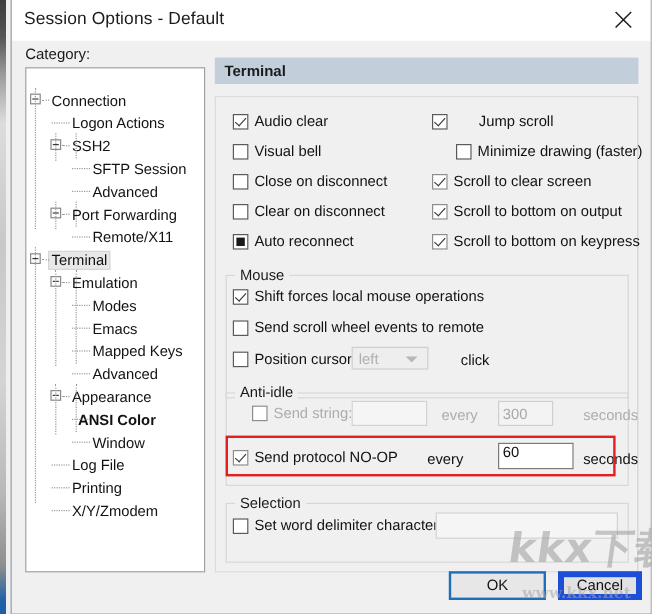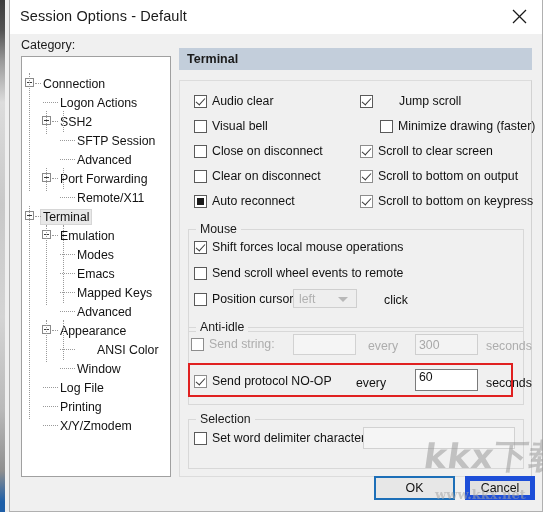--- a/index.html
+++ b/index.html
@@ -375,21 +375,21 @@
               <span class="dots-h" style="left: 38px; top: 9px; width: 15px;"></span>
               <span class="label" style="margin-left: 52px;">Advanced</span>
             </div>
             <div class="tree-row">
               <span class="expander" style="left: 20px; top: 4px;"></span>
               <span class="dots-h" style="left: 30px; top: 9px; width: 6px;"></span>
               <span class="label" style="margin-left: 35px;">Appearance</span>
             </div>
             <div class="tree-row">
               <span class="dots-h" style="left: 38px; top: 9px; width: 15px;"></span>
-              <span class="label" style="margin-left: 72px;">ANSI Color</span>
+              <span class="label" style="margin-left: 40px; font-weight: bold;">ANSI Color</span>
             </div>
             <div class="tree-row">
               <span class="dots-h" style="left: 38px; top: 9px; width: 15px;"></span>
               <span class="label" style="margin-left: 52px;">Window</span>
             </div>
             <div class="tree-row">
               <span class="dots-h" style="left: 21px; top: 9px; width: 15px;"></span>
               <span class="label" style="margin-left: 35px;">Log File</span>
             </div>
             <div class="tree-row">
@@ -480,29 +480,29 @@
           </div>
           <div class="combo" style="left:113px; top:208px; width:64px; height:19px;">
             <span>left</span>
             <span class="arrow"></span>
           </div>
           <div class="lbl" style="position:absolute; left:204px; top:212px;">click</div>
 
           <div class="group" style="left:8px; top:246px; width:336px; height:78px;padding-left:19px;">
             <span class="group-title">Anti-idle</span>
           </div>
-          <div class="chk-row" style="left:11px; top:256px;">
+          <div class="chk-row" style="left:30px; top:256px;">
             <span class="cb dim"></span>
             <span class="lbl dim">Send string:</span>
           </div>
           <div class="txtbox empty-dis" style="position:absolute; left:113px; top:253px; width:63px; height:21px;">
             <span></span>
           </div>
           <div class="lbl dim" style="position:absolute; left:188px; top:258px;">every</div>
-          <div class="txtbox disabled" style="position:absolute; left:235px; top:253px; width:63px; height:21px;">
+          <div class="txtbox disabled" style="position:absolute; left:235px; top:253px; width:46px; height:21px;">
             <span>300</span>
           </div>
           <div class="lbl dim" style="position:absolute; left:306px; top:258px;">seconds</div>
 
           <div class="chk-row" style="left:14px; top:293px;">
             <span class="cb checked dim"></span>
             <span class="lbl">Send protocol NO-OP</span>
           </div>
           <div class="lbl" style="position:absolute; left:176px; top:295px;">every</div>
           <div class="txtbox" style="position:absolute; left:235px; top:288px; width:63px; height:22px; align-items:flex-start;">

